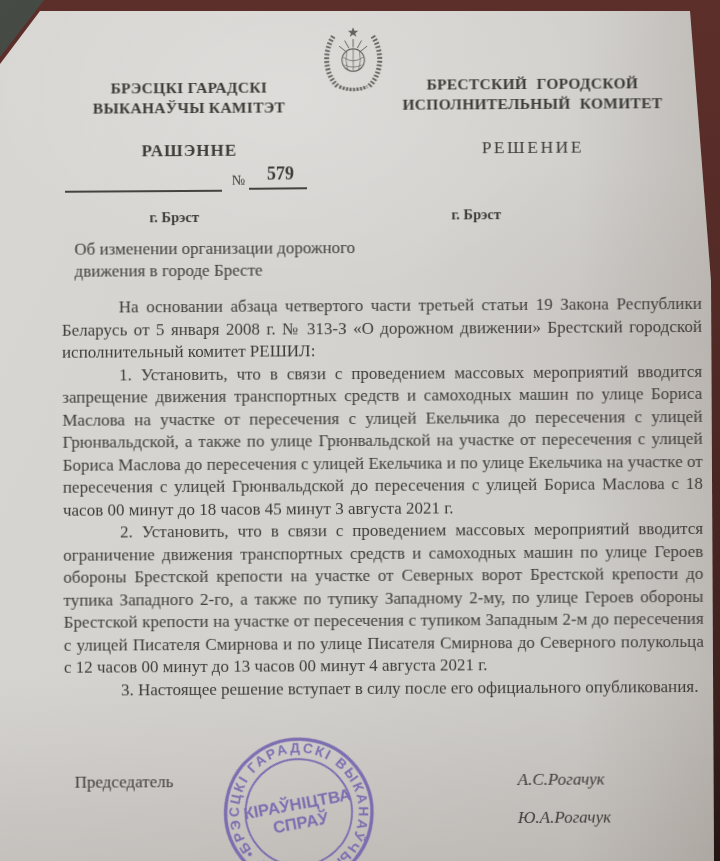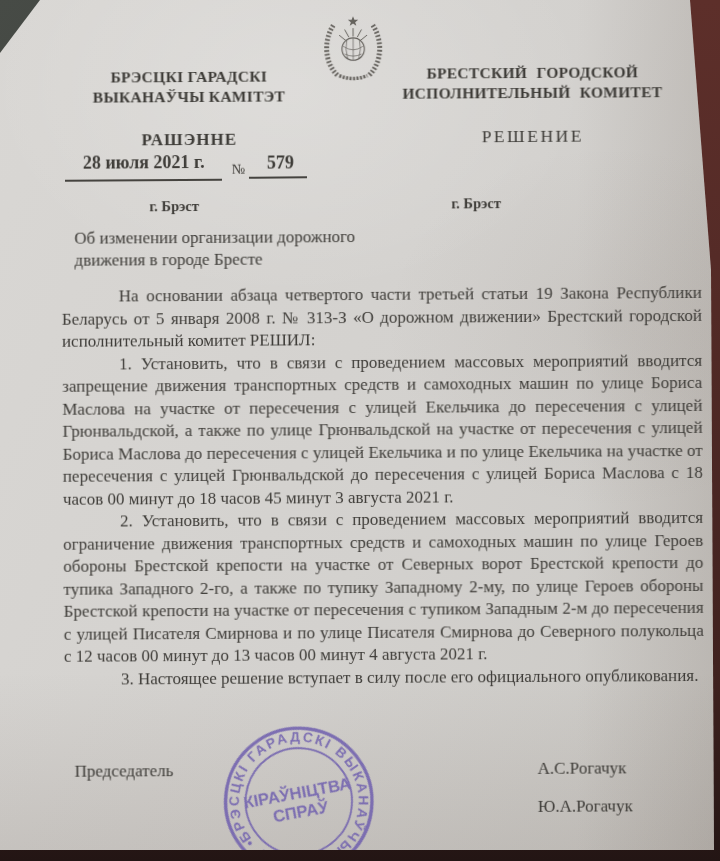--- a/index.html
+++ b/index.html
@@ -15,20 +15,21 @@
   }
   .paper{
     position:absolute;inset:0;
     clip-path:polygon(40px 0,690px 0,711px 270px,714px 850px,0 850px,0 53px);
     background:
       radial-gradient(60% 35% at 40% 10%, rgba(255,255,255,.20), rgba(255,255,255,0) 70%),
       radial-gradient(45% 30% at 85% 38%, rgba(110,95,85,.09), transparent 70%),
       linear-gradient(to right, rgba(0,0,0,0) 80%, rgba(95,80,70,.16)),
       linear-gradient(to bottom, rgba(0,0,0,0) 78%, rgba(85,70,60,.13)),
       linear-gradient(115deg,#d9d7d4,#d3d1ce 55%,#cac8c4);
+    margin-top: 11px;
   }
   .tilt{position:absolute;inset:0;transform:rotate(-0.35deg);transform-origin:50% 40%;color:#3e3c38;}
   .soft{filter:blur(0.28px);}
   .abs{position:absolute;}
   .ctr{text-align:center;}
   .hdr{font-weight:bold;font-size:15.5px;line-height:20px;letter-spacing:.3px;}
   .hdr-left{left:88px;top:66px;width:205px;}
   .hdr-right{left:404px;top:64px;width:260px;word-spacing:5px;}
   .label-by{left:88px;top:129px;width:205px;font-weight:bold;font-size:17px;letter-spacing:1px;}
   .label-ru{left:404px;top:127px;width:260px;font-size:17.5px;letter-spacing:2.5px;}
@@ -39,21 +40,21 @@
   .num-sign{left:233px;top:161px;font-size:14px;}
   .num-val{left:268px;top:152px;font-weight:bold;font-size:18px;}
   .city{font-size:14.5px;font-weight:bold;}
   .city-by{left:125px;top:197px;width:100px;}
   .city-ru{left:427px;top:196px;width:100px;}
   .doc-title{left:75px;top:226px;width:340px;font-size:17px;line-height:22px;}
   .bodytext{left:62px;top:284px;width:640px;font-size:17px;line-height:22.5px;text-align:justify;}
   .bodytext p{margin:0;text-indent:57px;}
   .sig-row{left:0;width:720px;height:24px;}
   .sig-row .role{position:absolute;left:72px;font-size:17px;}
-  .sig-row .name{position:absolute;left:535px;font-size:17px;}
+  .sig-row .name{position:absolute;left:515px;font-size:17px;font-style:italic;}
   .sig-1{top:760px;}
   .sig-2{top:798px;}
   .emblem{left:320px;top:12px;width:70px;height:70px;filter:blur(.35px);opacity:.88;}
   .stamp{left:201px;top:706px;width:190px;height:190px;transform:rotate(-38deg);
          opacity:.85;mix-blend-mode:multiply;filter:blur(.35px);}
   .stamp text{font-family:"Liberation Sans", sans-serif;font-weight:bold;fill:#6e5eae;}
 </style>
 </head>
 <body>
 
@@ -79,21 +80,20 @@
       <div>ВЫКАНАЎЧЫ КАМІТЭТ</div>
     </div>
     <div class="abs ctr hdr hdr-right soft">
       <div>БРЕСТСКИЙ ГОРОДСКОЙ</div>
       <div>ИСПОЛНИТЕЛЬНЫЙ КОМИТЕТ</div>
     </div>
 
     <div class="abs ctr label-by soft">РАШЭННЕ</div>
     <div class="abs ctr label-ru soft">РЕШЕНИЕ</div>
 
-    <div class="abs date-text soft">28 июля 2021 г.</div>
     <div class="abs rule rule-date"></div>
     <div class="abs num-sign soft">№</div>
     <div class="abs num-val soft">579</div>
     <div class="abs rule rule-num"></div>
 
     <div class="abs ctr city city-by soft">г. Брэст</div>
     <div class="abs ctr city city-ru soft">г. Брэст</div>
 
     <div class="abs doc-title soft">
       <div>Об изменении организации дорожного</div>

